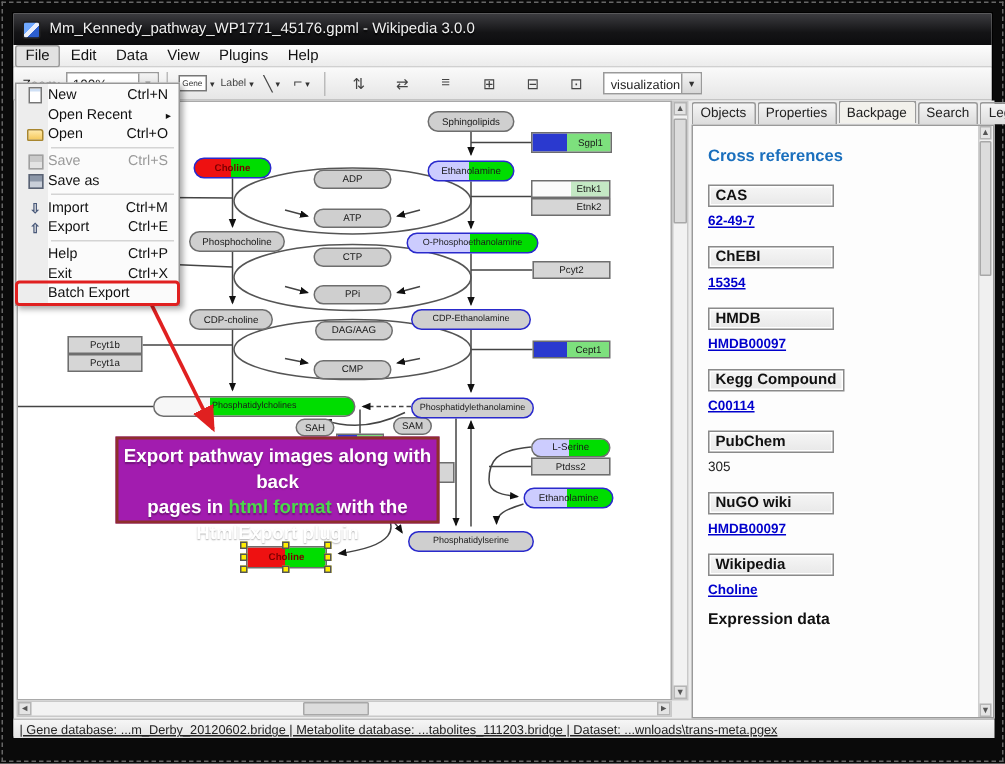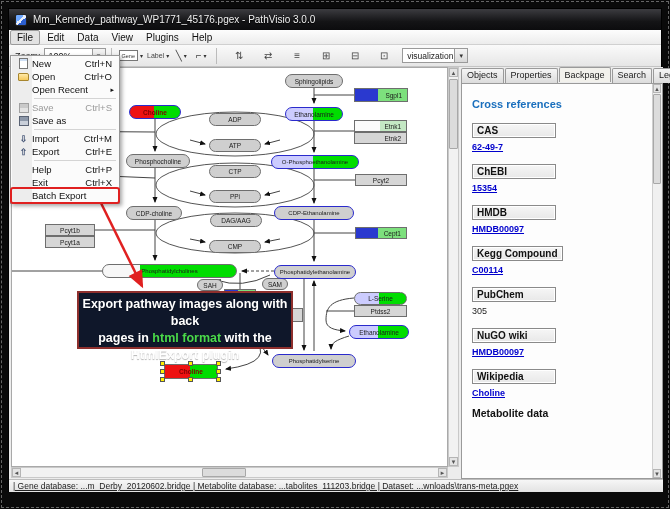--- a/index.html
+++ b/index.html
@@ -76,36 +76,36 @@
   .blueb { border-color:#2a2acc; }
   .f-redgreen { background:linear-gradient(90deg,#ee1111 0 48%,#00dd00 48%); color:#7d0000; font-weight:bold; }
   .f-lavgreen { background:linear-gradient(90deg,#ccccfe 0 48%,#00dd00 48%); }
   .f-whitegreen { background:linear-gradient(90deg,#f7f7f7 0 28%,#00dd00 28%); }
   .f-bluegreen { background:linear-gradient(90deg,#2a39cf 0 44%,#7de07d 44%); }
   .f-whitepale { background:linear-gradient(90deg,#fbfbfb 0 50%,#c4e8c4 50%); }
   .generect { background:#d6d6d6; }
   .handle { position:absolute; width:5px; height:5px; background:#ffee00; border:1px solid #555; z-index:7; }
 
   
-  #callout { position:absolute; left:65px; top:223px; width:216px; height:58px; background:#0f172a; border:2px solid #8e2f2d; z-index:6; color:#fff; font-size:12.5px; font-weight:bold; text-align:center; line-height:1.35; padding-top:3px; text-shadow:0 1px 1px rgba(0,0,0,.3); }
+  #callout { position:absolute; left:65px; top:223px; width:216px; height:58px; background:#a21caf; border:2px solid #8e2f2d; z-index:6; color:#fff; font-size:12.5px; font-weight:bold; text-align:center; line-height:1.35; padding-top:3px; text-shadow:0 1px 1px rgba(0,0,0,.3); }
   #callout .hl { color:#4ad94a; }
 
   svg { position:absolute; }
   #edges { left:0; top:0; z-index:1; }
   #redoverlay { left:0; top:0; z-index:35; pointer-events:none; }
 </style>
 </head>
 <body>
 
 <div id="frame">
 <div id="win">
 
   <div id="titlebar">
     <div class="appicon"></div>
-    <div class="title">Mm_Kennedy_pathway_WP1771_45176.pgex - PathVisio 3.0.0</div>
+    <div class="title">Mm_Kennedy_pathway_WP1771_45176.gpml - Wikipedia 3.0.0</div>
   </div>
 
   <div id="menubar">
     <span class="mitem open">File</span>
     <span class="mitem">Edit</span>
     <span class="mitem">Data</span>
     <span class="mitem">View</span>
     <span class="mitem">Plugins</span>
     <span class="mitem">Help</span>
   </div>
@@ -296,21 +296,21 @@
       </div>
       <div class="xsec">
         <span class="hdr">NuGO wiki</span>
         <span class="val link">HMDB00097</span>
       </div>
       <div class="xsec">
         <span class="hdr">Wikipedia</span>
         <span class="val link">Choline</span>
       </div>
 
-      <div class="xfooter">Metabolite data</div>
+      <div class="xfooter">Expression data</div>
     </div>
     <div id="panelscroll">
       <div class="sb-arrow" style="left:0;top:0;width:8px;height:9px;">▲</div>
       <div class="sb-thumb" style="left:0;top:10px;width:8px;height:90px;"></div>
       <div class="sb-arrow" style="left:0;bottom:0;width:8px;height:9px;">▼</div>
     </div>
   </div>
 
   <div id="statusbar">
     <span>| Gene database: ...m_Derby_20120602.bridge | Metabolite database: ...tabolites_111203.bridge | Dataset: ...wnloads\trans-meta.pgex</span>
@@ -318,30 +318,30 @@
 
   <div id="filemenu">
     <div class="fm-item">
       <span class="fm-icon">
             <span class="ic-page"></span>
           </span>
       <span class="fm-label">New</span>
           <span class="fm-short">Ctrl+N</span>
     </div>
     <div class="fm-item">
+      <span class="fm-icon"></span>
+      <span class="fm-label">Open Recent</span>
+          <span class="fm-sub">▸</span>
+    </div>
+    <div class="fm-item">
       <span class="fm-icon">
             <span class="ic-folder"></span>
           </span>
       <span class="fm-label">Open</span>
           <span class="fm-short">Ctrl+O</span>
-    </div>
-    <div class="fm-item">
-      <span class="fm-icon"></span>
-      <span class="fm-label">Open Recent</span>
-          <span class="fm-sub">▸</span>
     </div>
     <div class="fm-sep"></div>
     <div class="fm-item disabled">
       <span class="fm-icon">
             <span class="ic-disk gray"></span>
           </span>
       <span class="fm-label">Save</span>
           <span class="fm-short">Ctrl+S</span>
     </div>
     <div class="fm-item">

